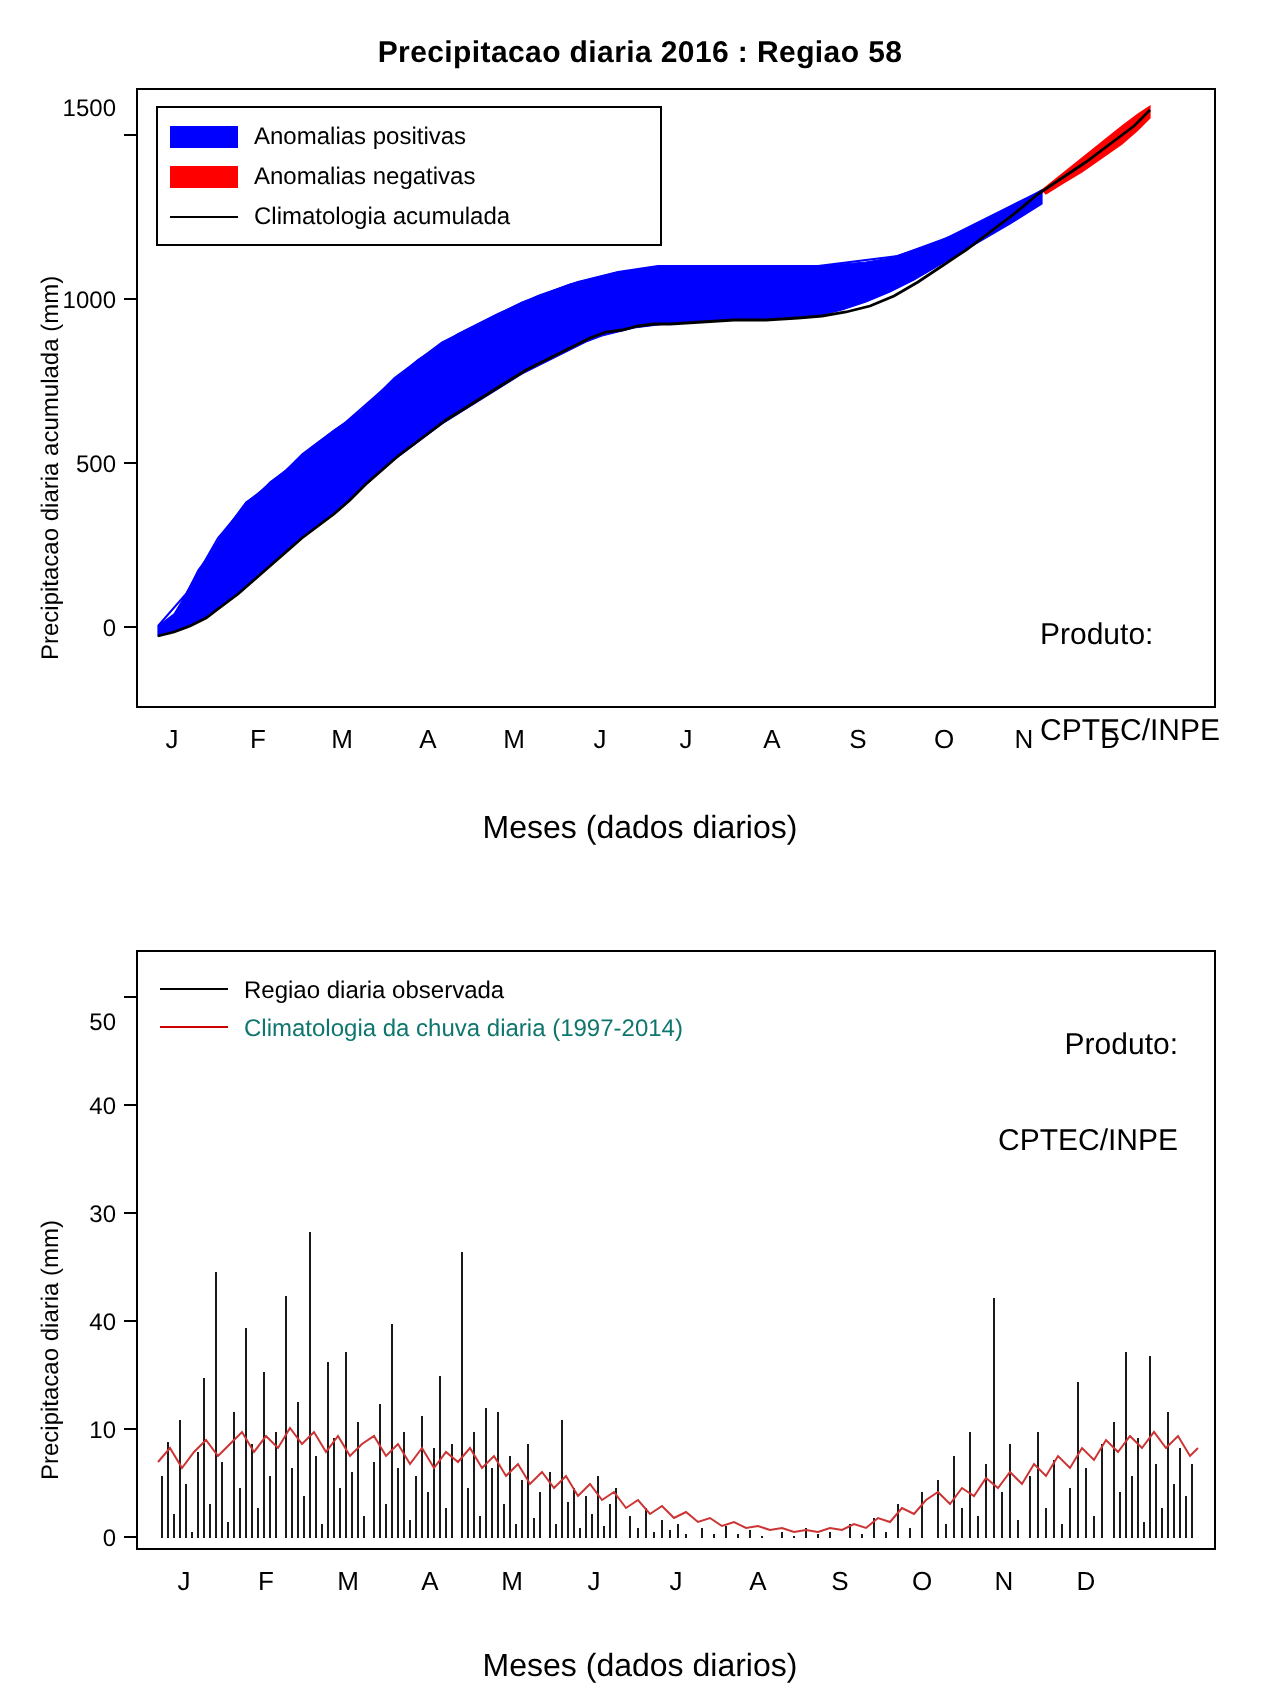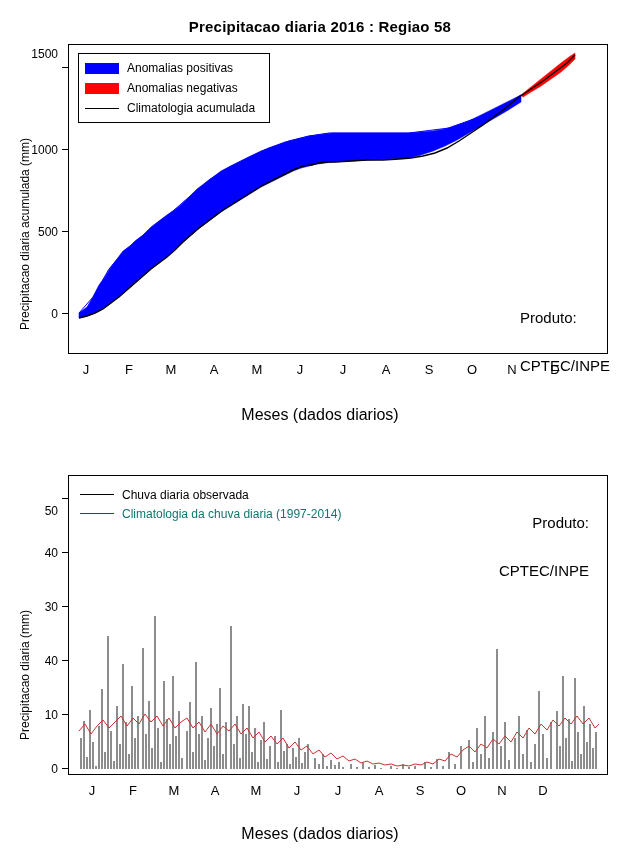--- a/index.html
+++ b/index.html
@@ -95,21 +95,21 @@
                L74,231 L82,224 L90,218 L98,212 L106,205 L114,197 L122,190 L130,183
                L138,177 L146,171 L154,165 L162,160 L170,155 L178,150 L186,145
                L194,140 L202,136 L210,132 L218,128 L226,124 L234,121 L242,120
                L250,118 L258,117 L266,117 L282,116 L298,115 L314,115 L330,114
                L342,113 L354,111 L366,108 L378,103 L390,96 L402,88 L414,80
                L426,71 L438,62 L450,52 L462,44 L474,36 L486,27 L498,18 L506,10"></path>
         </svg>
       </div>
     </div>
 
-    <div class="legend" style="left:78px;top:53px;width:192px;height:70px;">
+    <div class="legend" style="left:78px;top:53px;width:253px;height:70px;">
       <div class="legend-row" style="margin-top:4px;">
         <span class="legend-key" style="background:#0000ff;"></span>
         <span class="legend-text">Anomalias positivas</span>
       </div>
       <div class="legend-row">
         <span class="legend-key" style="background:#ff0000;"></span>
         <span class="legend-text">Anomalias negativas</span>
       </div>
       <div class="legend-row">
         <span class="legend-key line"></span>
@@ -322,21 +322,21 @@
                L442,266 L448,256 L454,262 L460,252 L466,258 L472,248 L478,254
                L484,244 L490,250 L496,242 L502,248 L508,240 L514,248 L520,242
                L526,252 L530,248"></path>
         </svg>
       </div>
     </div>
 
     <div class="legend-plain" style="left:80px;top:45px;width:300px;">
       <div class="legend-row">
         <span class="legend-key line"></span>
-        <span class="legend-text">Chuva diaria observada</span>
+        <span class="legend-text">Regiao diaria observada</span>
       </div>
       <div class="legend-row">
         <span class="legend-key linered"></span>
         <span class="legend-text" style="color:#0f766e;">Climatologia da chuva diaria (1997-2014)</span>
       </div>
     </div>
 
     <div class="produto" style="left:499px;top:43px;">
       <div style="text-align:right;">Produto:</div>
       <div style="text-align:right;">CPTEC/INPE</div>

